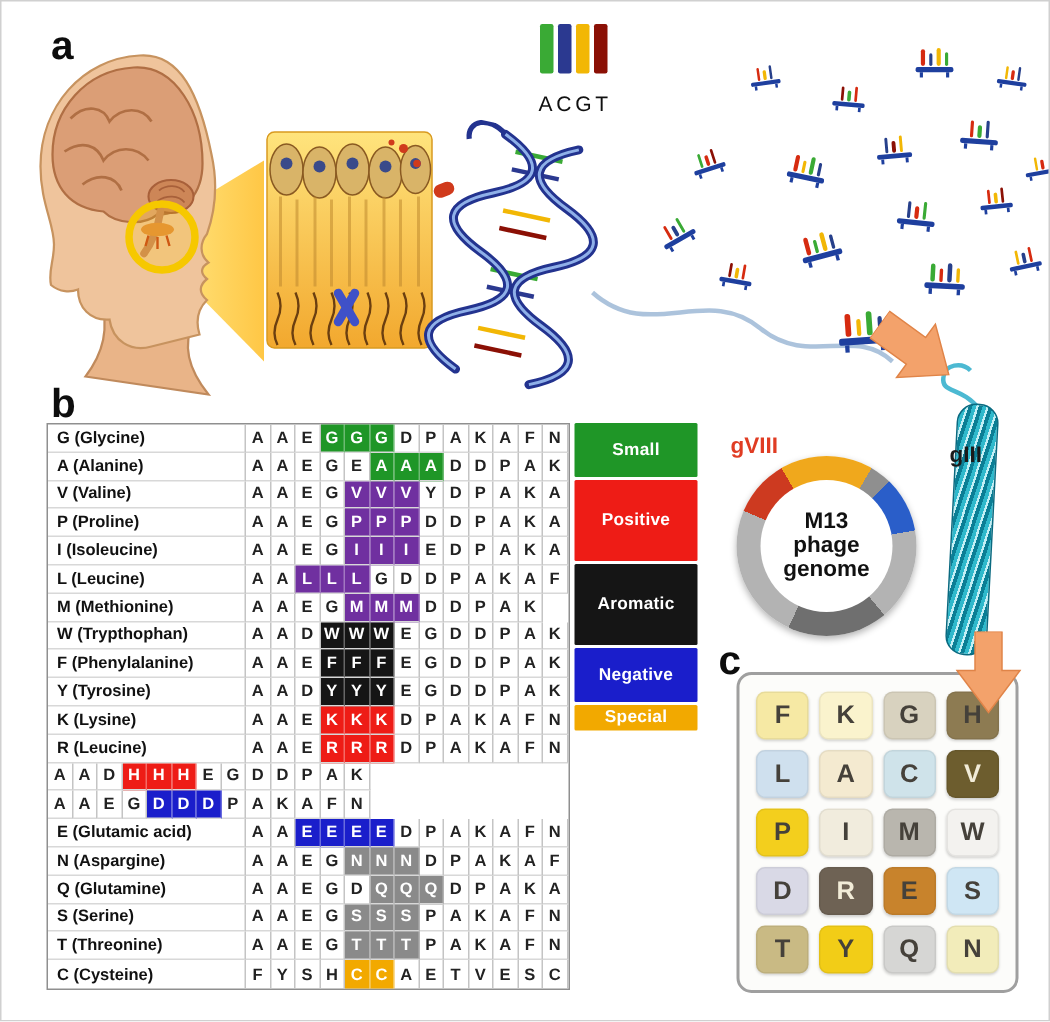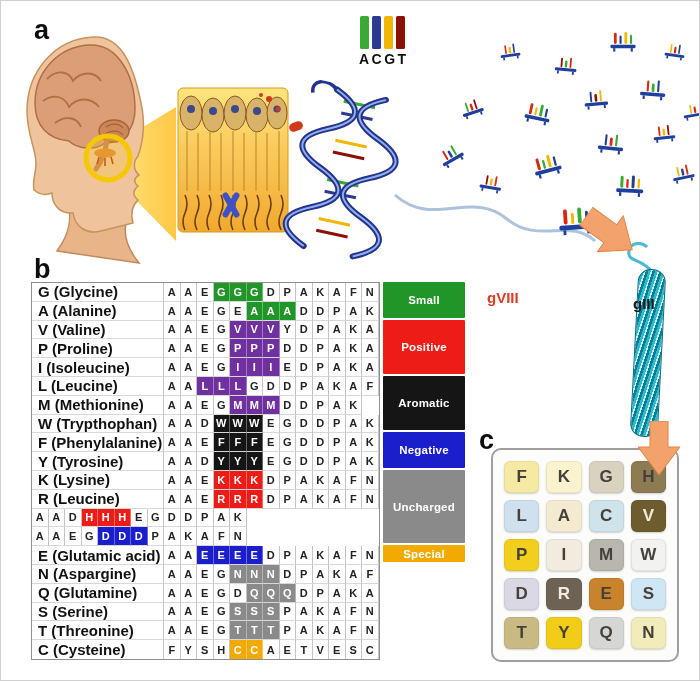--- a/index.html
+++ b/index.html
@@ -4,27 +4,27 @@
 <style>
   html,body{margin:0;padding:0;background:#fff}
   .canvas{position:relative;width:700px;height:681px;background:#fff;overflow:hidden;
     font-family:"Liberation Sans",sans-serif;border:1px solid #d0d0d0;box-sizing:border-box}
   .panel-label{position:absolute;font-size:27px;font-weight:bold;color:#0d0d0d;z-index:7}
 
   
   .acgt{position:absolute;left:356px;top:15px;display:flex;flex-direction:column;align-items:center;z-index:2}
   .acgt-bars{display:flex;gap:3px;align-items:flex-end}
   .acgt-bar{width:9px;height:33px;border-radius:1.5px}
-  .acgt-label{margin-top:2px;font-weight:bold;font-size:14px;letter-spacing:2.5px;color:#101010;padding-left:2px}
+  .acgt-label{margin-top:12px;font-weight:normal;font-size:14px;letter-spacing:2.5px;color:#101010;padding-left:2px}
 
   
   .aa-table{position:absolute;left:30px;top:281px;border:1px solid #8f8f8f;background:#fff;z-index:2}
   .aa-row{display:flex;height:18.8px}
   .name-cell{width:132px;box-sizing:border-box;border-right:1px solid #c4c4c4;border-bottom:1px solid #d8d8d8;
-    display:flex;align-items:center;padding-left:6px;font-size:15px;font-weight:bold;color:#111;white-space:nowrap}
+    display:flex;align-items:center;padding-left:6px;font-size:11px;font-weight:bold;color:#111;white-space:nowrap}
   .seq-cell{width:16.5px;box-sizing:border-box;border-right:1px solid #c4c4c4;border-bottom:1px solid #d8d8d8;
     display:flex;align-items:center;justify-content:center;font-size:11px;font-weight:bold;color:#222}
   .aa-row:last-child .name-cell,.aa-row:last-child .seq-cell{border-bottom:none}
   .seq-cell.hl{color:#fff;border-right-color:rgba(255,255,255,0.35)}
   .cat-col{position:absolute;left:382px;top:281px;width:82px;z-index:2}
   .cat-block{display:flex;align-items:center;justify-content:center;color:#fff;font-weight:bold;
     font-size:11.5px;margin-bottom:2px;letter-spacing:0.2px;border-radius:1px}
 
   
   .genome-ring{position:absolute;left:490px;top:303px;width:120px;height:120px;border-radius:50%;
@@ -724,26 +724,32 @@
         <div class="seq-cell">E</div>
         <div class="seq-cell">S</div>
         <div class="seq-cell">C</div>
       </div>
     </div>
   <div class="cat-col">
       <div class="cat-block" style="background: rgb(31, 150, 39); height: 35.6px;">Small</div>
       <div class="cat-block" style="background: rgb(238, 28, 22); height: 54.4px;">Positive</div>
       <div class="cat-block" style="background: rgb(21, 21, 21); height: 54.4px;">Aromatic</div>
       <div class="cat-block" style="background: rgb(26, 30, 203); height: 35.6px;">Negative</div>
-      <div class="cat-block" style="background: rgb(138, 138, 138); height: 73.2px;">Uncharged</div>
       <div class="cat-block" style="background: rgb(242, 169, 0); height: 16.8px; text-align: right;">Special</div>
     </div>
 
   <div class="gene-label" style="left: 486px; top: 288px; color: rgb(224, 60, 35);">gVIII</div>
   <div class="gene-label" style="left: 632px; top: 294px; color: rgb(26, 26, 26);">gIII</div>
+  <div class="genome-ring">
+    <div class="genome-core">
+      <div>M13</div>
+      <div>phage</div>
+      <div>genome</div>
+    </div>
+  </div>
 
   <div class="tile-box">
       <div class="tile" style="background: rgb(246, 233, 164); color: rgb(69, 65, 58);">F</div>
       <div class="tile" style="background: rgb(250, 243, 205); color: rgb(69, 65, 58);">K</div>
       <div class="tile" style="background: rgb(216, 210, 191); color: rgb(69, 65, 58);">G</div>
       <div class="tile" style="background: rgb(141, 123, 82); color: rgb(69, 65, 58);">H</div>
       <div class="tile" style="background: rgb(207, 224, 238); color: rgb(69, 65, 58);">L</div>
       <div class="tile" style="background: rgb(244, 234, 208); color: rgb(69, 65, 58);">A</div>
       <div class="tile" style="background: rgb(207, 227, 234); color: rgb(69, 65, 58);">C</div>
       <div class="tile" style="background: rgb(109, 93, 46); color: rgb(242, 236, 216);">V</div>

